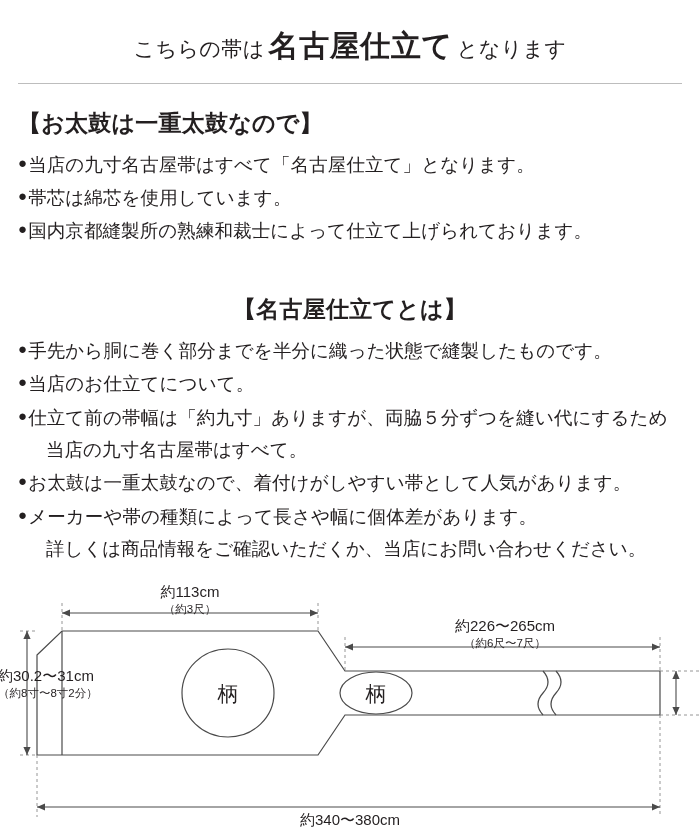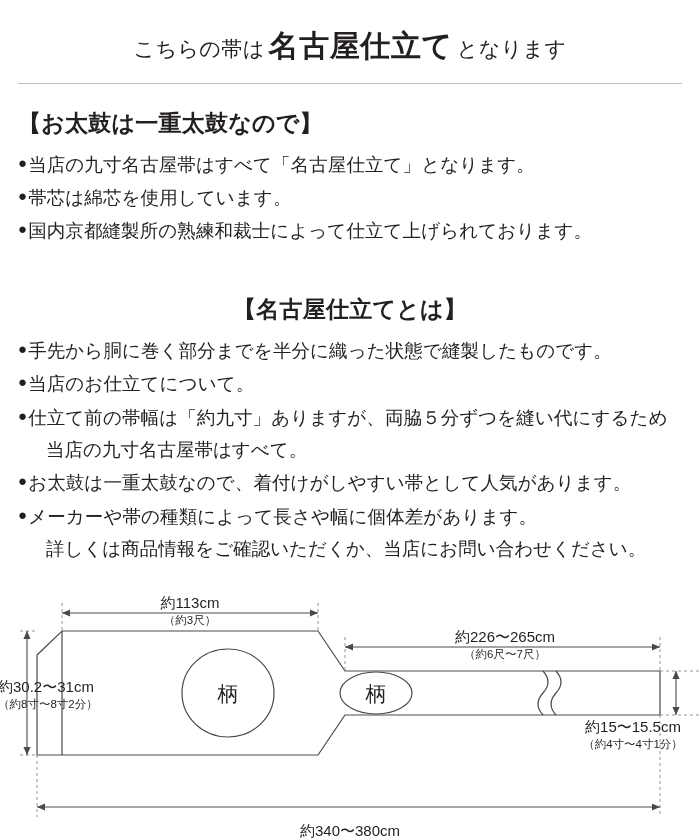--- a/index.html
+++ b/index.html
@@ -89,21 +89,20 @@
     position: absolute;
     font-family: "Liberation Sans", "DejaVu Sans", sans-serif;
     color: #231f20;
     text-align: center;
     white-space: nowrap;
     line-height: 1.25;
   }
   .dlabel .big {
     font-size: 15px;
     display: block;
-    margin-top: 11px;
   }
   .dlabel .small {
     font-size: 11.5px;
     display: block;
   }
   .kanji {
     font-family: "Liberation Serif", "DejaVu Serif", serif;
     font-size: 21px;
     fill: #231f20;
   }
@@ -224,21 +223,17 @@
   <div class="dlabel" style="left:425px; top:32px; width:160px;">
     <span class="big">約226〜265cm</span>
     <span class="small">（約6尺〜7尺）</span>
   </div>
 
   <div class="dlabel" style="left:-2px; top:82px; width:120px; text-align:left;">
     <span class="big">約30.2〜31cm</span>
     <span class="small">（約8寸〜8寸2分）</span>
   </div>
 
-  <div class="dlabel" style="left:570px; top:122px; width:126px;">
-    <span class="big">約15〜15.5cm</span>
-    <span class="small">（約4寸〜4寸1分）</span>
-  </div>
 
   <div class="dlabel" style="left:265px; top:226px; width:170px;">
     <span class="big">約340〜380cm</span>
   </div>
 </div>
 
 </body></html>

